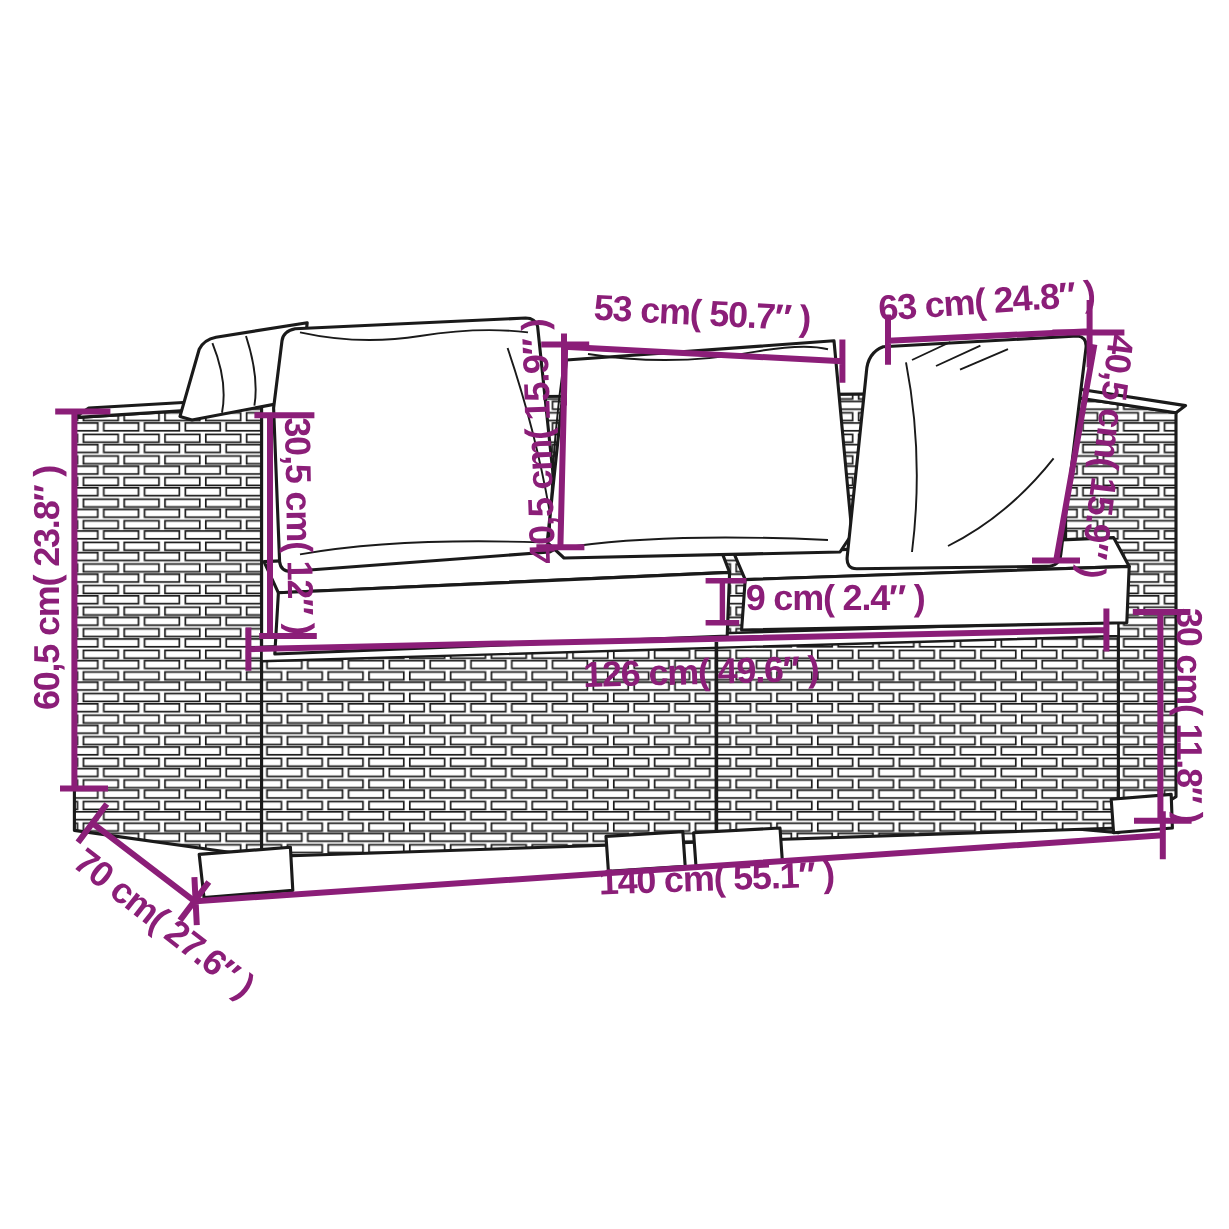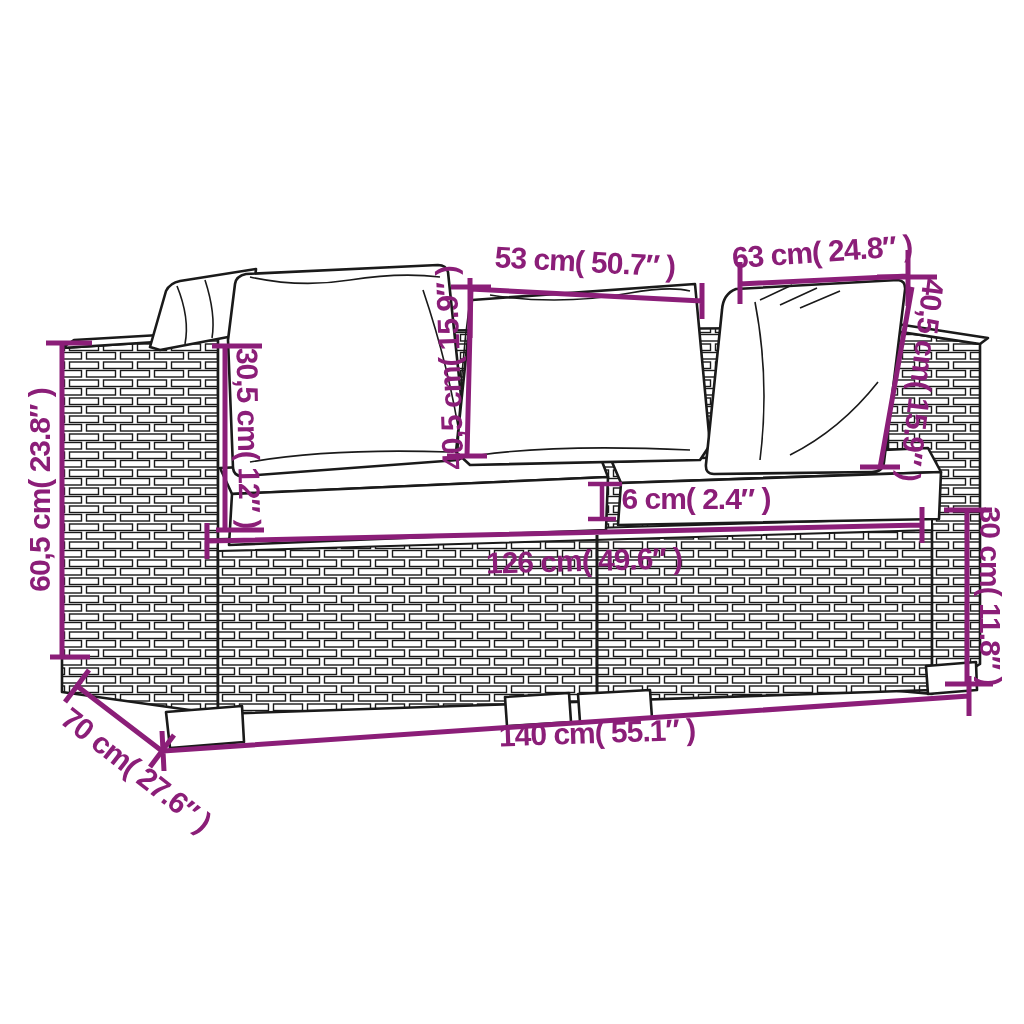--- a/index.html
+++ b/index.html
@@ -79,19 +79,19 @@
       <path d="M89,670 L65,702 M77,686 L162,751 M174,735 L150,767"></path>
     </g>
   </svg>
 
   <div class="dim-label" style="left:585px;top:262px;--r:3deg">53 cm( 50.7″ )</div>
   <div class="dim-label" style="left:822px;top:252px;--r:-4deg">63 cm( 24.8″ )</div>
   <div class="dim-label" style="left:450px;top:368px;--r:-92deg">40,5 cm( 15.9″ )</div>
   <div class="dim-label" style="left:248px;top:438px;--r:89deg">30,5 cm( 12″ )</div>
   <div class="dim-label" style="left:40px;top:490px;--r:-90deg">60,5 cm( 23.8″ )</div>
   <div class="dim-label" style="left:921px;top:380px;--r:97deg">40,5 cm( 15.9″ )</div>
-  <div class="dim-label" style="left:696px;top:499px;--r:0deg">6 cm( 2.4″ )</div>
+  <div class="dim-label" style="left:696px;top:499px;--r:0deg">9 cm( 2.4″ )</div>
   <div class="dim-label" style="left:584px;top:561px;--r:-1.5deg">126 cm( 49.6″ )</div>
   <div class="dim-label" style="left:990px;top:596px;--r:90deg">30 cm( 11.8″ )</div>
   <div class="dim-label" style="left:597px;top:733px;--r:-2deg">140 cm( 55.1″ )</div>
   <div class="dim-label" style="left:136px;top:770px;--r:38deg">70 cm( 27.6″ )</div>
 
 </div>
 
 </body></html>

